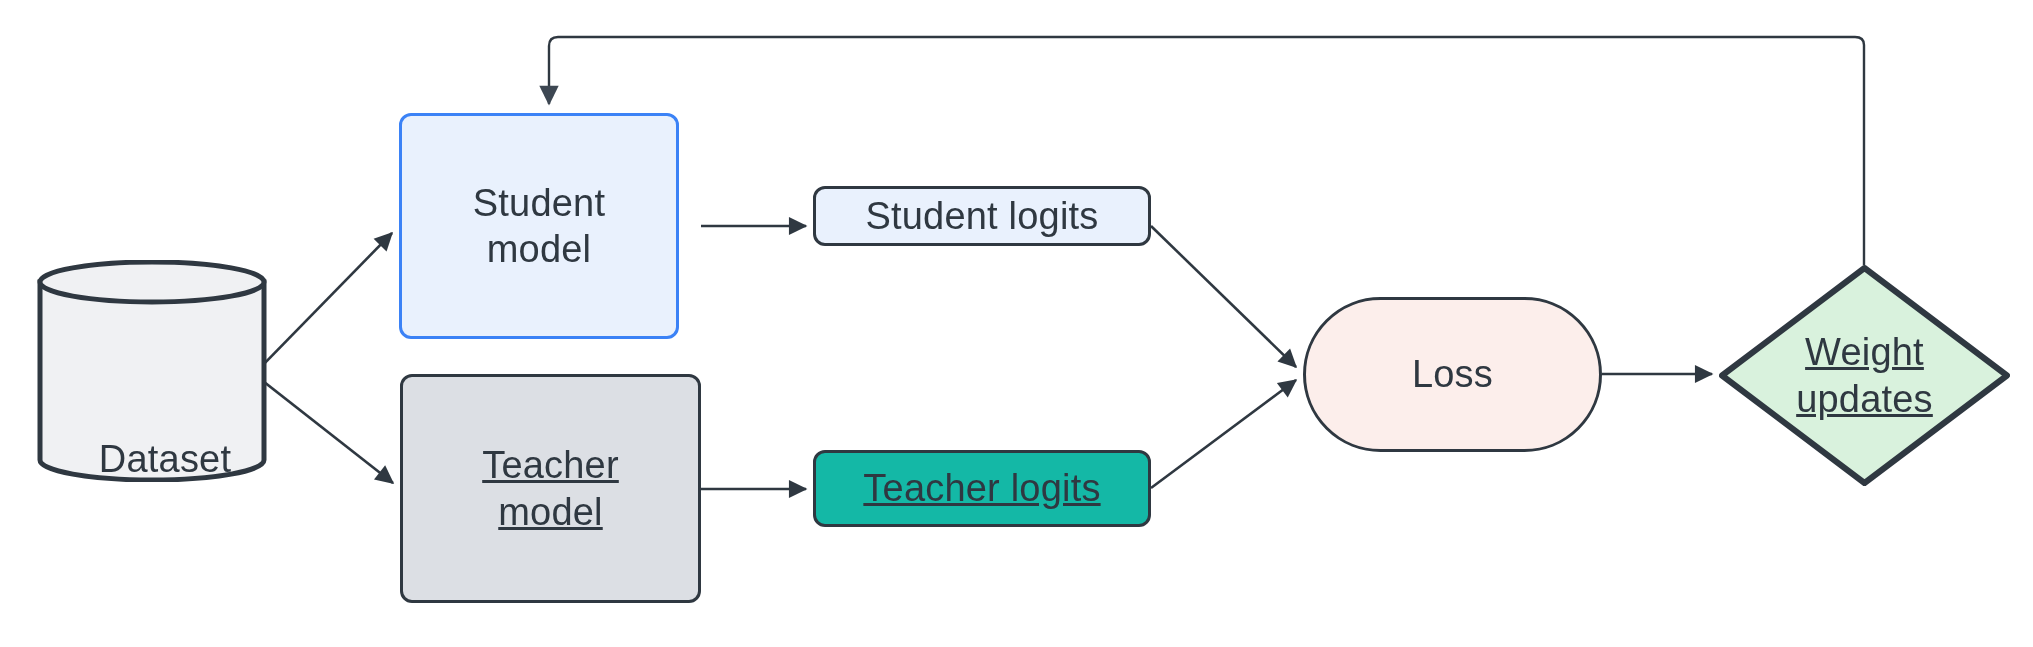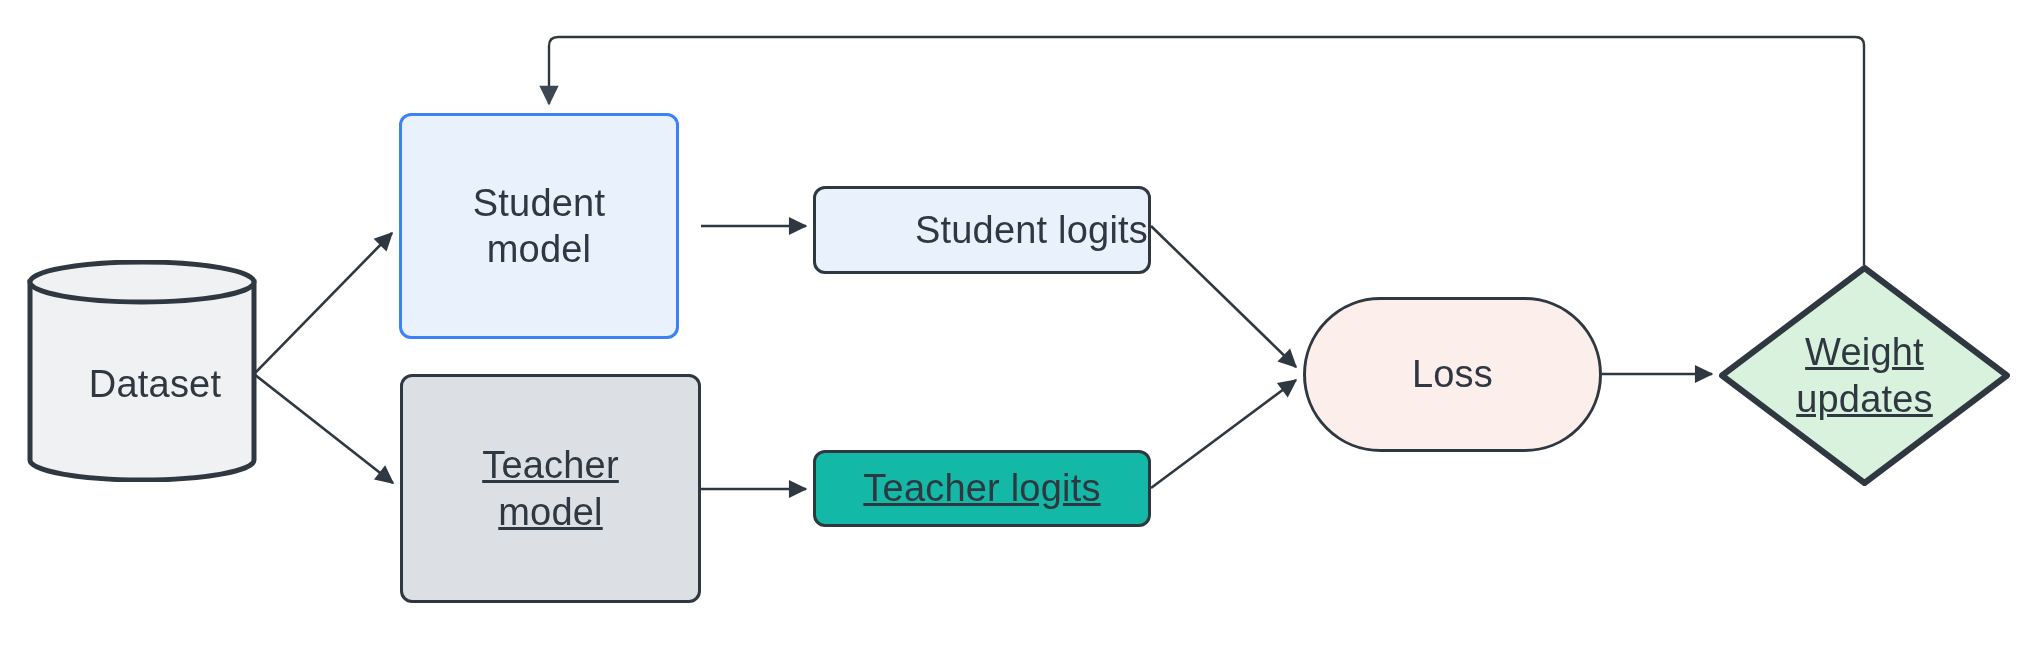--- a/index.html
+++ b/index.html
@@ -59,25 +59,24 @@
     background: #dcdfe4;
     border: 3px solid #2f3841;
     border-radius: 12px;
     text-decoration: underline;
   }
   
   #node-student-logits {
     left: 813px;
     top: 186px;
     width: 338px;
-    height: 88px;
+    height: 60px;
     background: #e9f1fd;
     border: 3px solid #2f3841;
     border-radius: 12px;
-    justify-content: flex-end;
   }
   
   #node-teacher-logits {
     left: 813px;
     top: 450px;
     width: 338px;
     height: 77px;
     background: #14b8a6;
     border: 3px solid #2f3841;
     border-radius: 12px;
@@ -90,27 +89,27 @@
     width: 299px;
     height: 155px;
     background: #fceeeb;
     border: 3px solid #2f3841;
     border-radius: 78px;
     text-align: center;
   }
 
   
   #node-dataset {
-    left: 27px;
+    left: 37px;
     top: 260px;
     width: 256px;
     height: 222px;
     background: transparent;
     border: none;
-    align-items: center;
+    align-items: flex-end;
   }
   #node-dataset .cyl-svg {
     position: absolute;
     left: 0;
     top: 0;
     width: 230px;
     height: 222px;
   }
   #node-dataset .node-label {
     position: relative;

